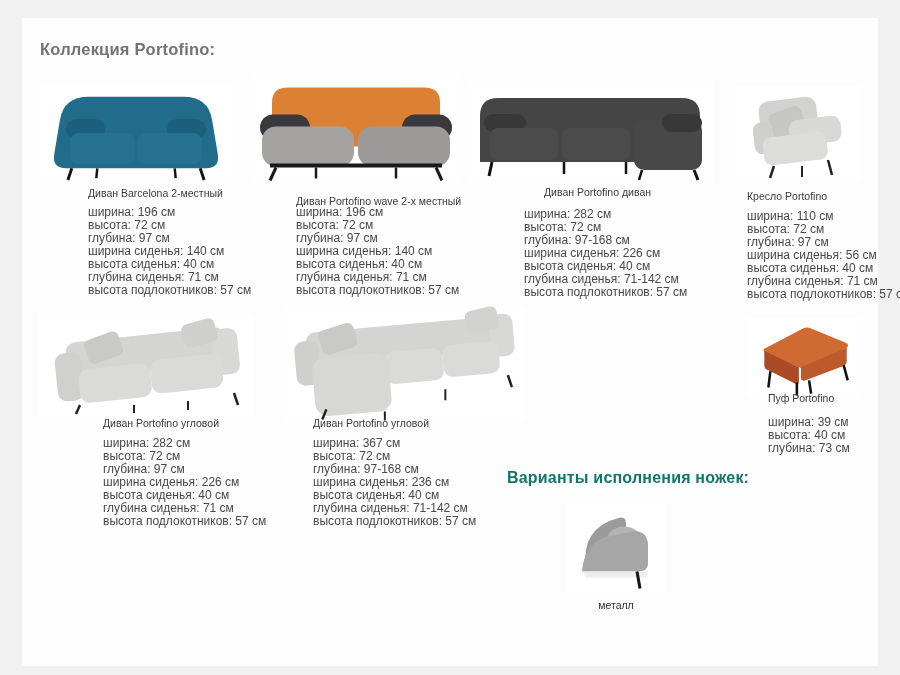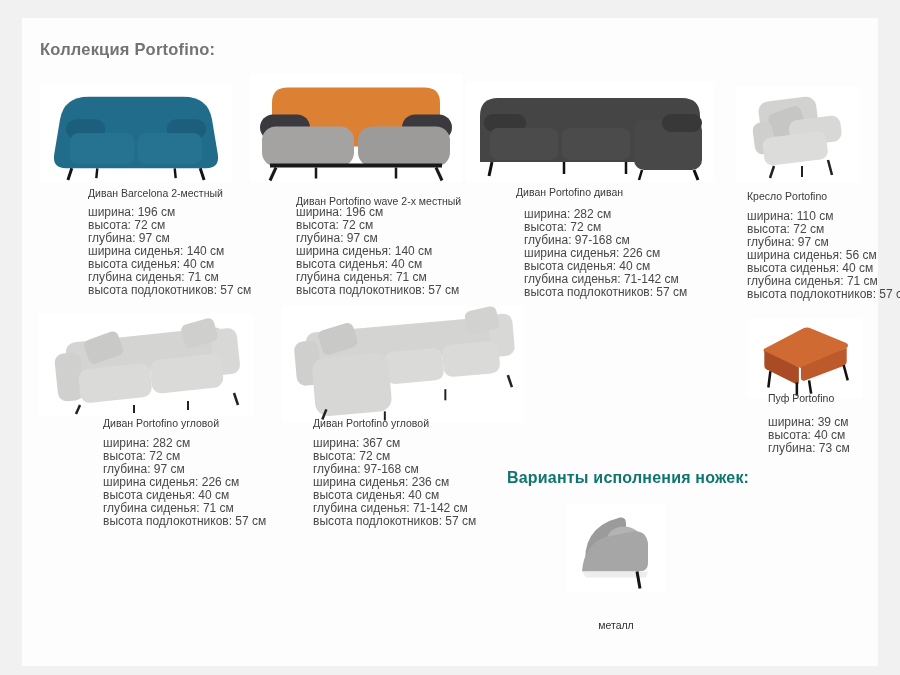--- a/index.html
+++ b/index.html
@@ -10,21 +10,21 @@
     color:#454545;
   }
   .inner{position:absolute;left:22px;top:18px;width:856px;height:648px;background:#fdfdfd;}
   .abs{position:absolute;}
   .title{font-size:16.5px;font-weight:bold;color:#737373;letter-spacing:.2px;}
   .subtitle{font-size:16px;font-weight:bold;color:#0f766e;letter-spacing:.2px;}
   .photo{background:#ffffff;display:flex;align-items:flex-end;justify-content:center;}
   .photo svg{width:100%;height:100%;display:block;}
   .pname{font-size:10.5px;color:#3a3a3a;white-space:nowrap;}
   .specs .spec{font-size:12px;line-height:13px;color:#484848;white-space:nowrap;}
-  .leglabel{font-size:10.5px;color:#303030;text-align:center;width:100px;margin-top:20px;}
+  .leglabel{font-size:10.5px;color:#303030;text-align:center;width:100px;}
 </style>
 </head>
 <body>
 
 <div class="inner"></div>
 
 <div class="abs title" style="left:40px;top:40px;">Коллекция Portofino:</div>
 
 <div class="abs photo" style="left:40px;top:84px;width:192px;height:98px;">
   <svg viewBox="0 0 195 100">
@@ -83,21 +83,21 @@
     <rect x="196" y="32" width="40" height="18" rx="9" fill="#383838"></rect>
     <rect x="24" y="46" width="68" height="32" rx="8" fill="#4b4b4b"></rect>
     <rect x="96" y="46" width="68" height="32" rx="8" fill="#4b4b4b"></rect>
     <path d="M26 80 L23 94" stroke="#111111" stroke-width="3"></path>
     <path d="M98 80 L98 92" stroke="#111111" stroke-width="2.5"></path>
     <path d="M160 80 L160 92" stroke="#111111" stroke-width="2.5"></path>
     <path d="M176 88 L173 98" stroke="#111111" stroke-width="2.5"></path>
     <path d="M228 88 L232 98" stroke="#111111" stroke-width="3"></path>
   </svg>
 </div>
-<div class="abs pname" style="left:516px;top:186px;text-align:right;">Диван Portofino  диван</div>
+<div class="abs pname" style="left:544px;top:186px;text-align:right;">Диван Portofino  диван</div>
 <div class="abs specs" style="left:524px;top:208px;">
   <div class="spec">ширина: 282 см</div>
   <div class="spec">высота: 72 см</div>
   <div class="spec">глубина: 97-168 см</div>
   <div class="spec">ширина сиденья: 226 см</div>
   <div class="spec">высота сиденья: 40 см</div>
   <div class="spec">глубина сиденья: 71-142 см</div>
   <div class="spec">высота подлокотников: 57 см</div>
 </div>
 

